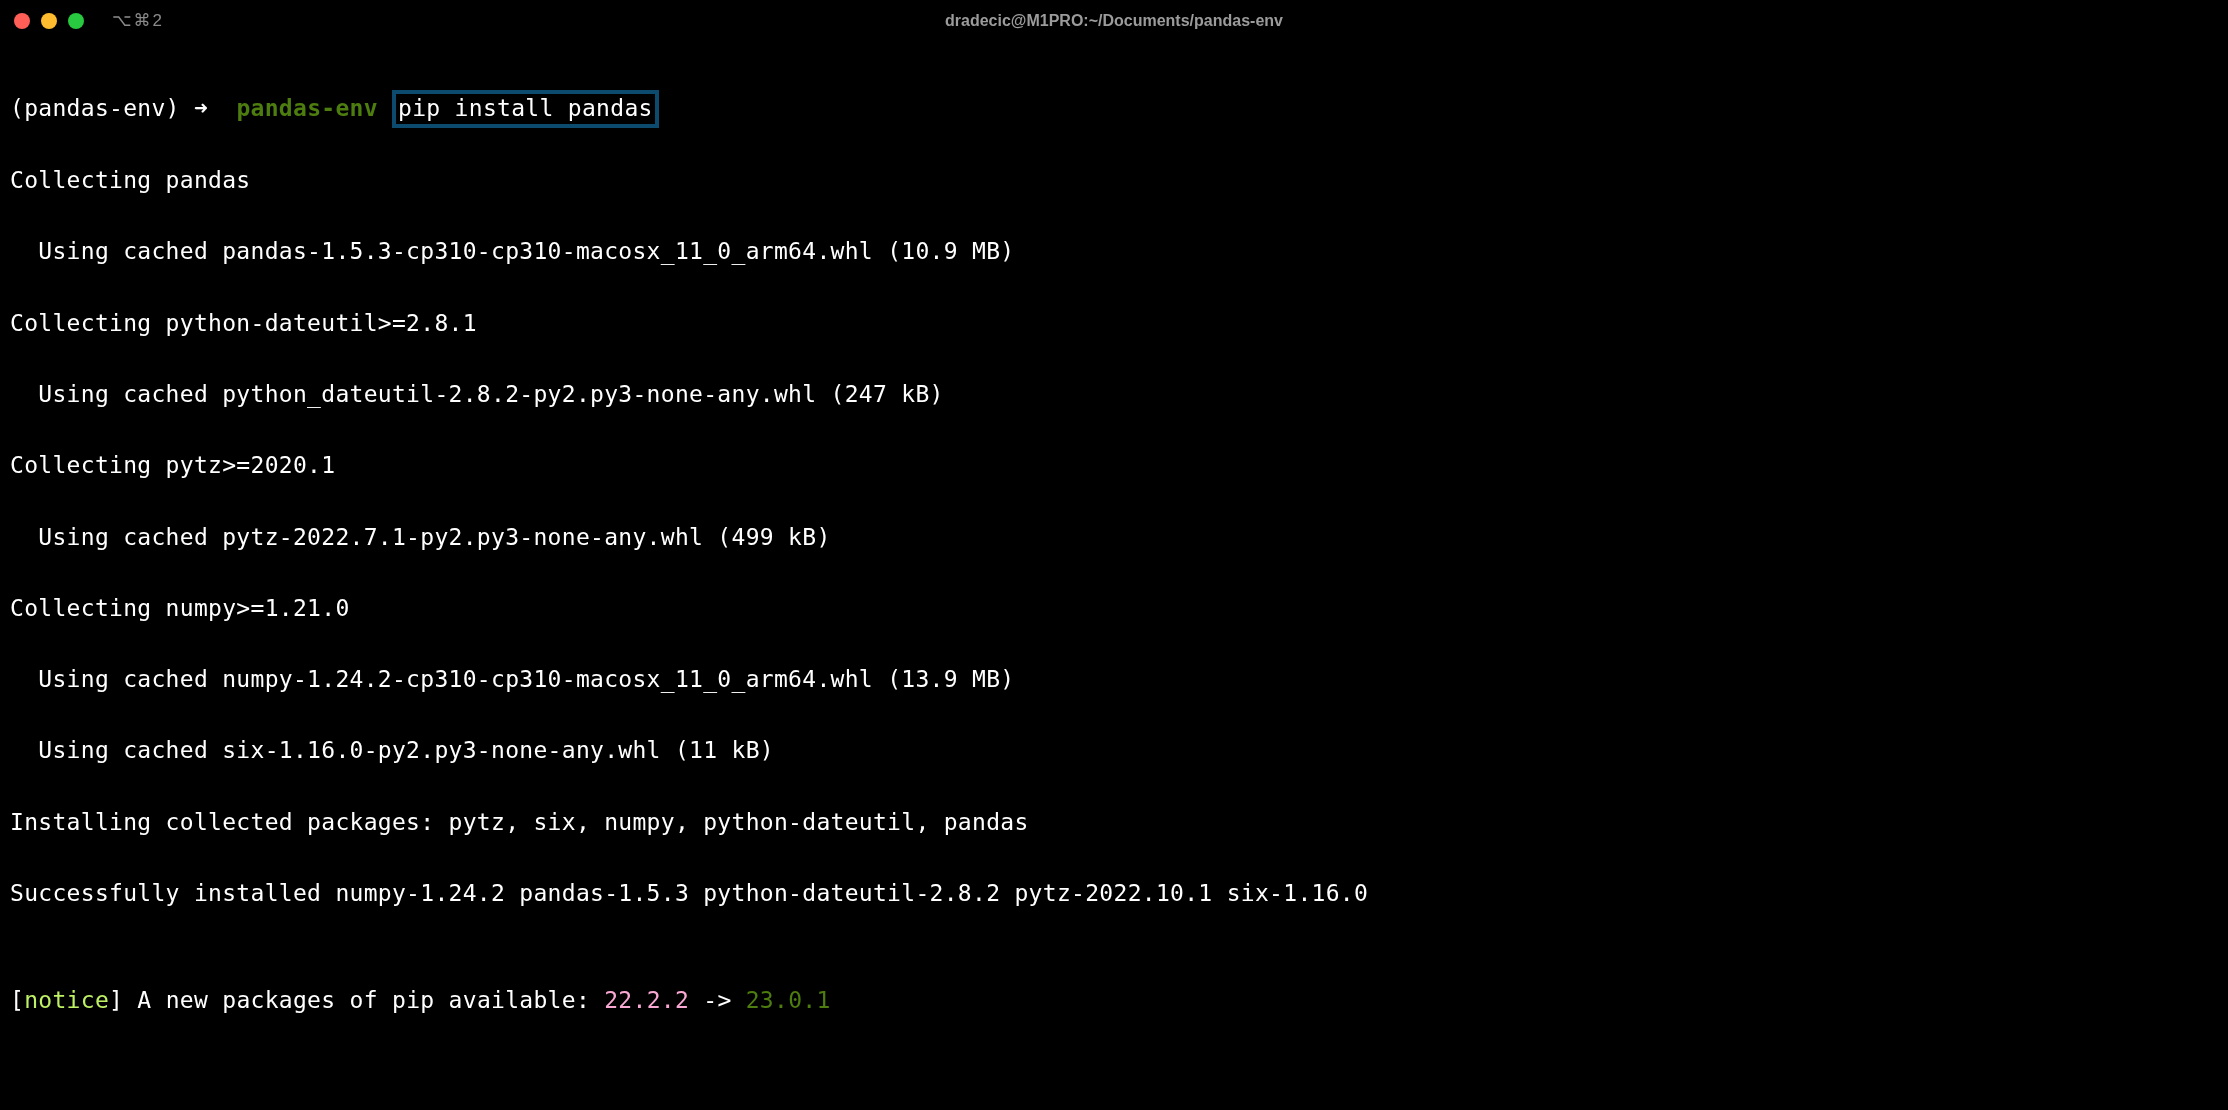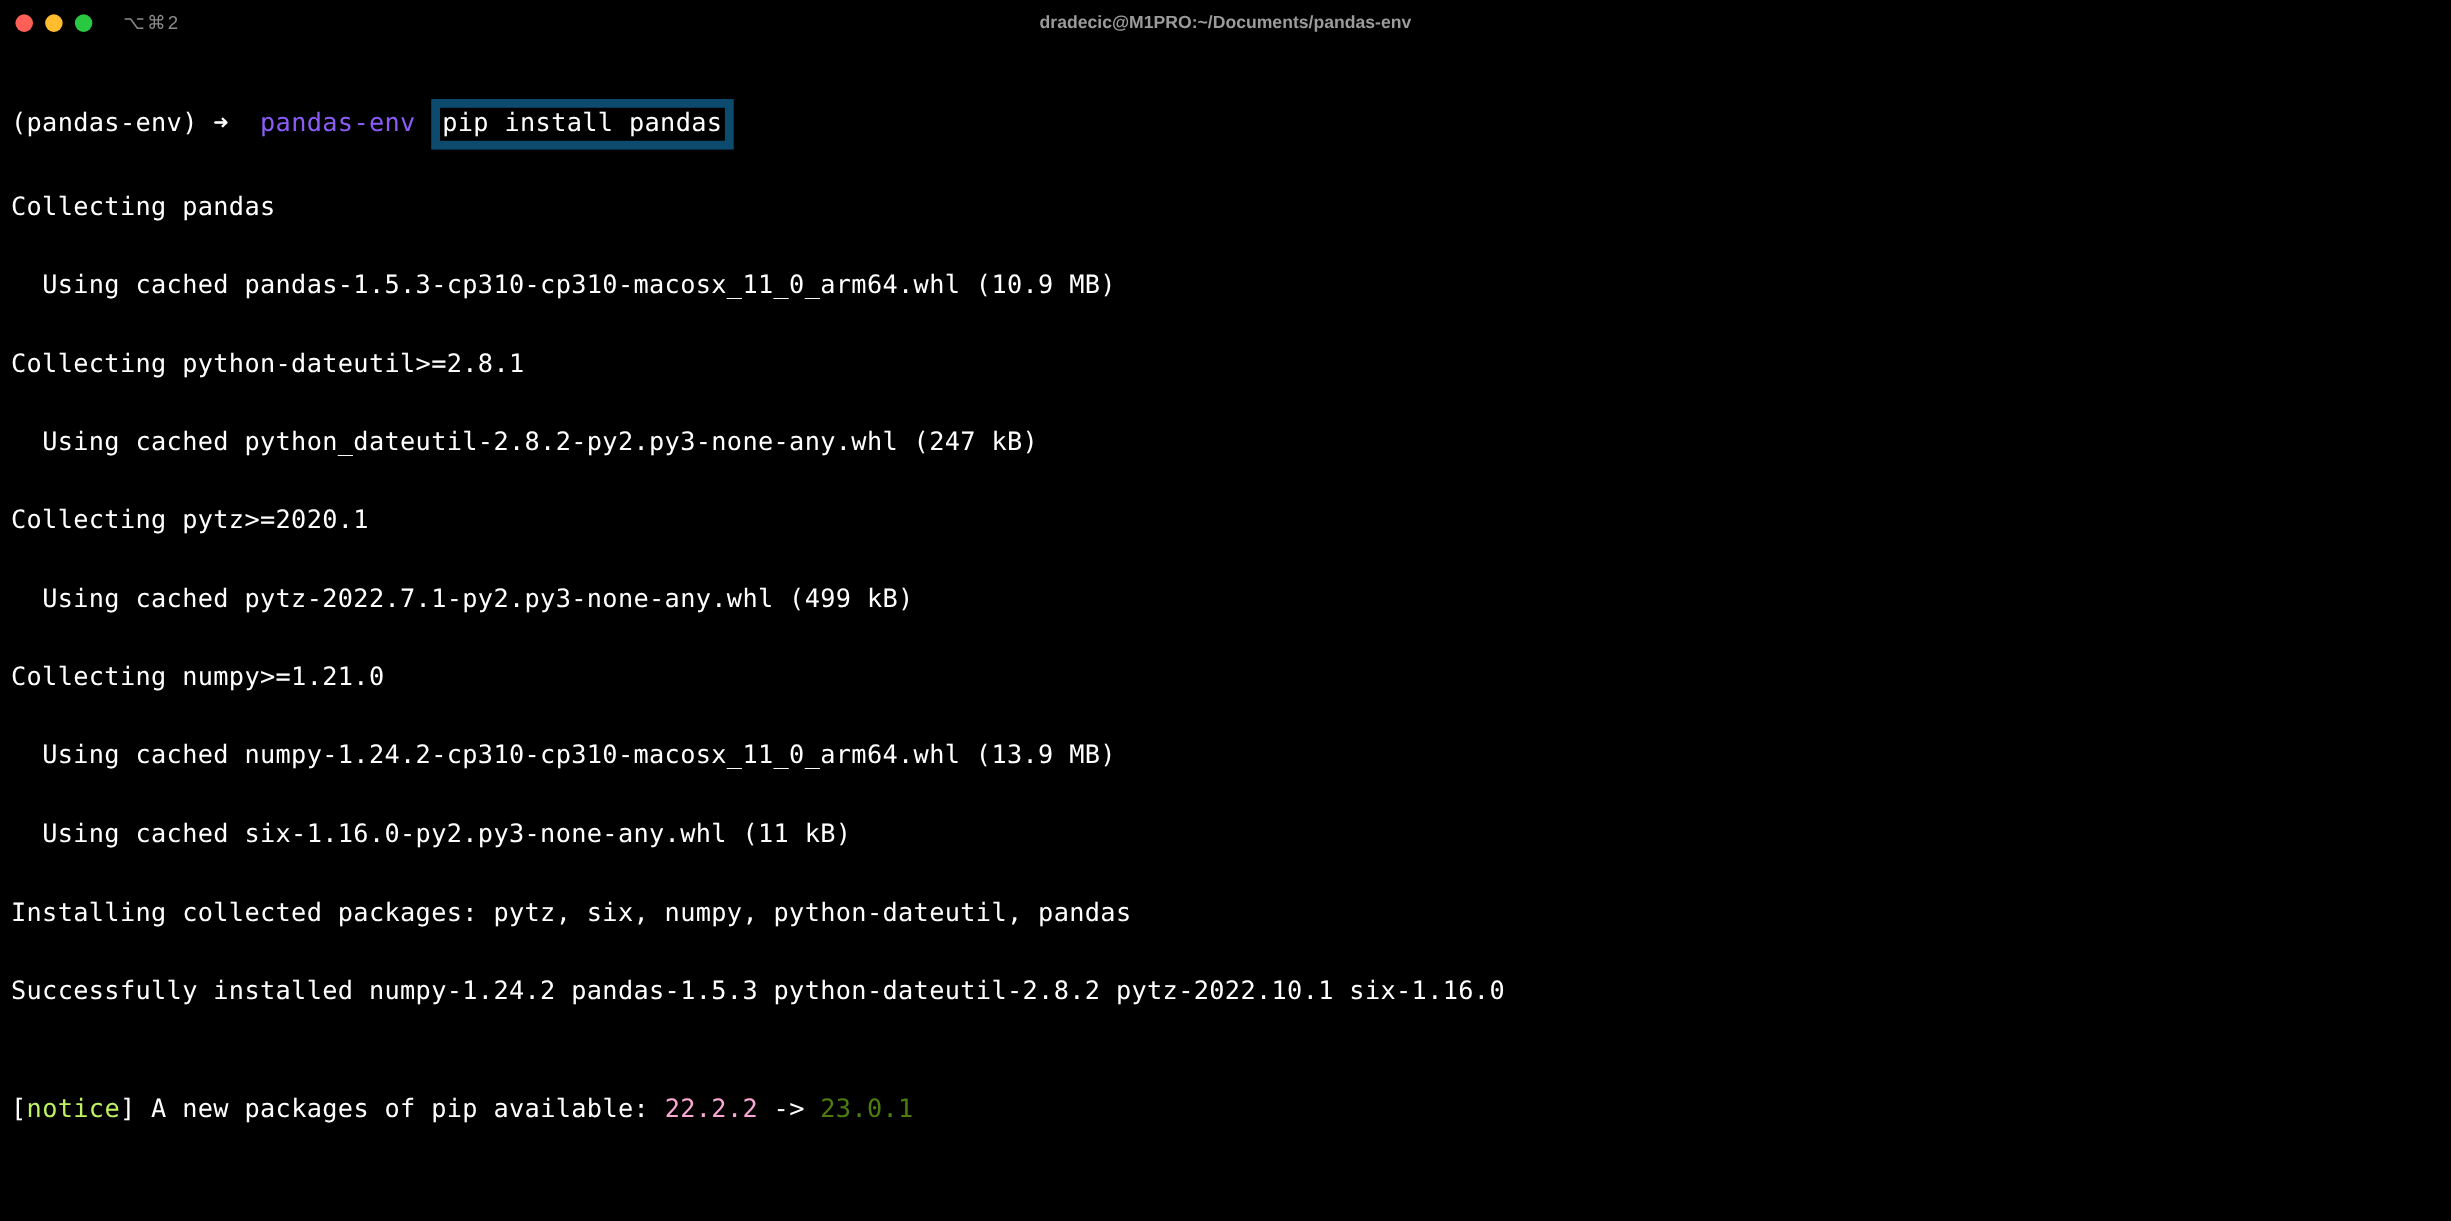--- a/index.html
+++ b/index.html
@@ -56,23 +56,23 @@
     }
     .terminal-body {
       padding: 12px 10px 10px 10px;
       white-space: pre-wrap;
       word-break: break-all;
       letter-spacing: 0.3px;
     }
     .line { display: block; }
     .prompt-venv { color: #ffffff; }
     .prompt-arrow { color: #ffffff; }
-    .prompt-dir { color: #8b5cf6; font-weight: normal; text-align: center; }
+    .prompt-dir { color: #4d7c0f; font-weight: bold; text-align: center; }
     .cmd-hl {
-      border: 8px solid #0c4a6e;
+      border: 4px solid #0c4a6e;
       padding: 0 2px;
       display: inline-block;
       line-height: 1.3;
     }
     .c-red    { color: #f9a8d4; }
     .c-green  { color: #4d7c0f; }
     .c-cyan   { color: #bef264; }
   </style>
 </head>
 <body>

